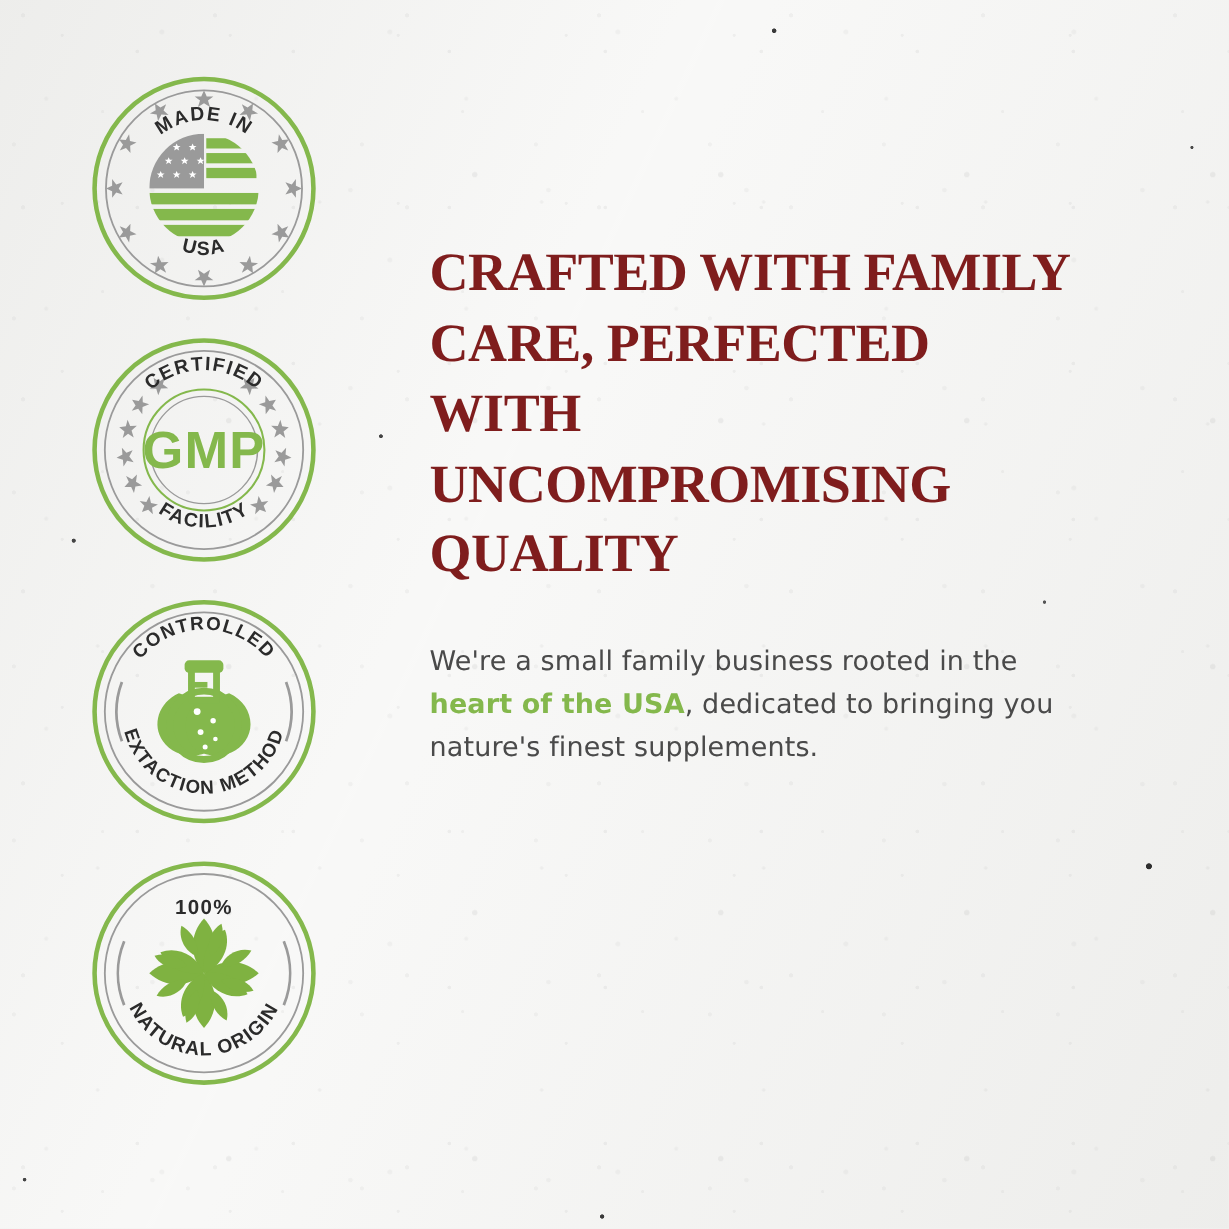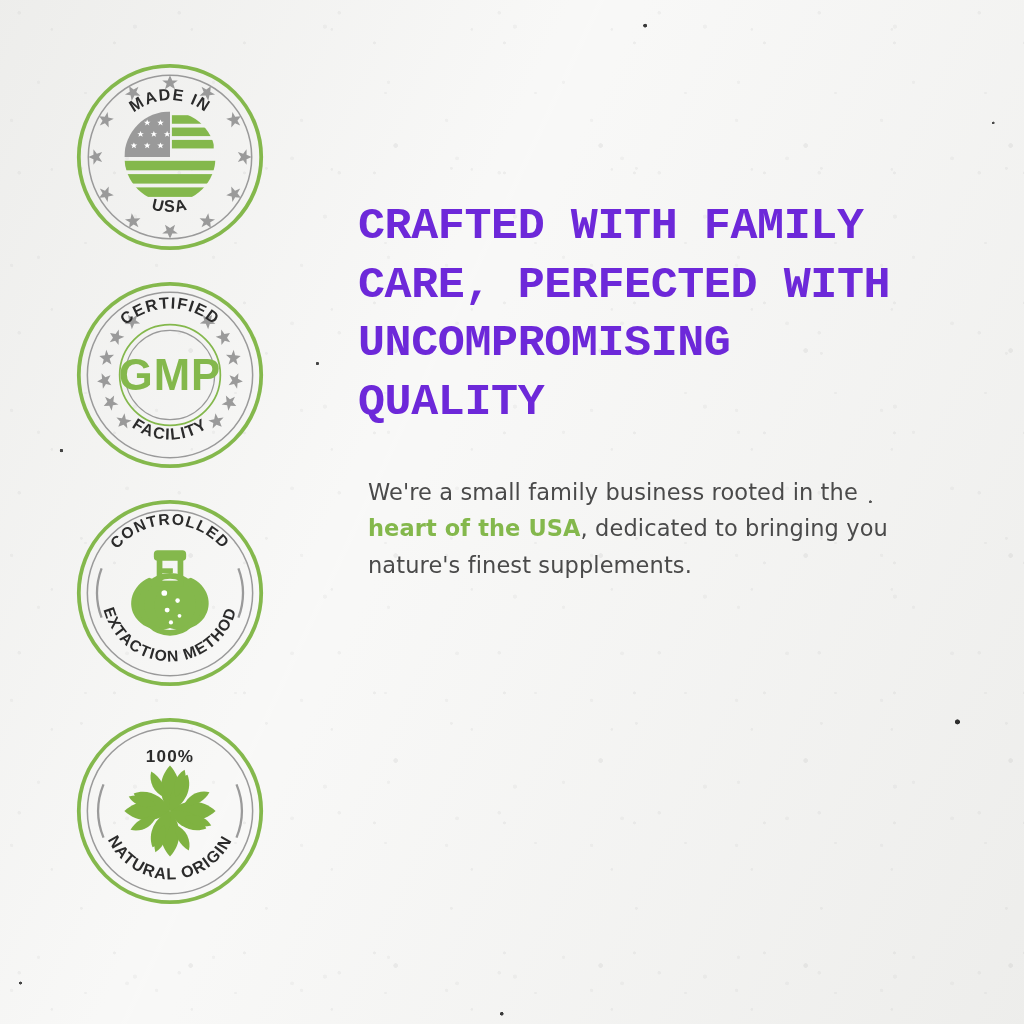--- a/index.html
+++ b/index.html
@@ -75,36 +75,36 @@
 
   .badge {
     width: 190px;
     height: 190px;
     position: relative;
   }
   .badge svg { display: block; width: 100%; height: 100%; }
 
   
   .headline {
-    color: #6d28d9;
-    font-family: Liberation Mono, monospace;
+    color: #7f1d1d;
+    font-family: Liberation Serif, serif;
     font-weight: 700;
     font-size: 45px;
     line-height: 1.3;
     letter-spacing: -0.4px;
     margin: 0 0 42px 0;
     text-transform: uppercase;
   }
   .body-p {
     color: #4a4a4a;
     font-family: "DejaVu Sans", sans-serif;
     font-weight: 400;
     font-size: 22.5px;
     line-height: 1.62;
-    margin: 0 0 30px 10px;
+    margin: 0 0 30px 0;
     letter-spacing: .1px;
   }
   .body-p:last-child { margin-bottom: 0; }
   .hl {
     color: #84b84c;
     font-weight: 700;
   }
 </style>
 </head>
 <body>

